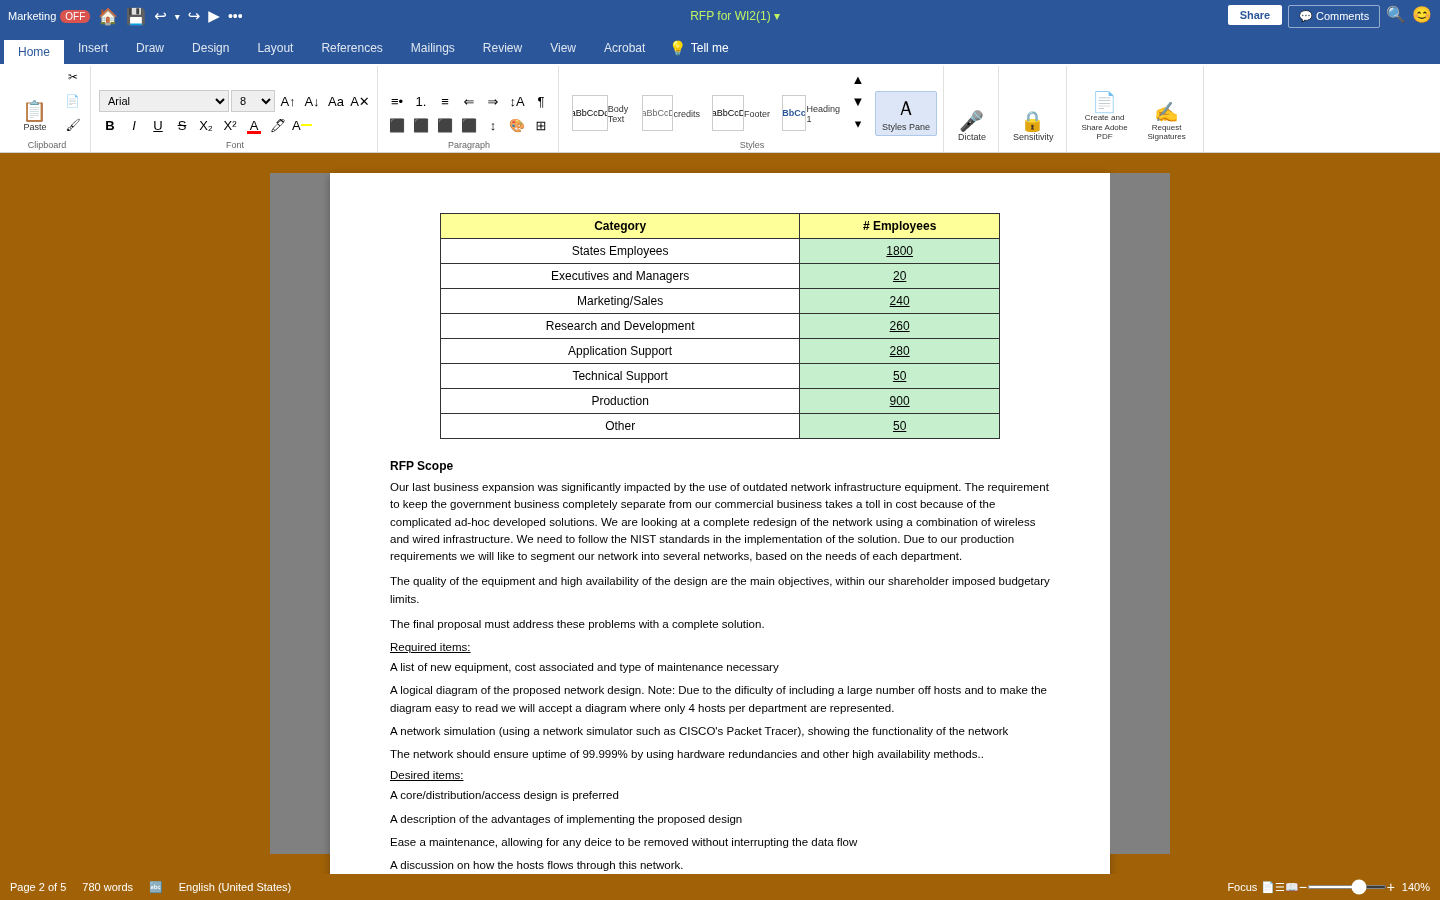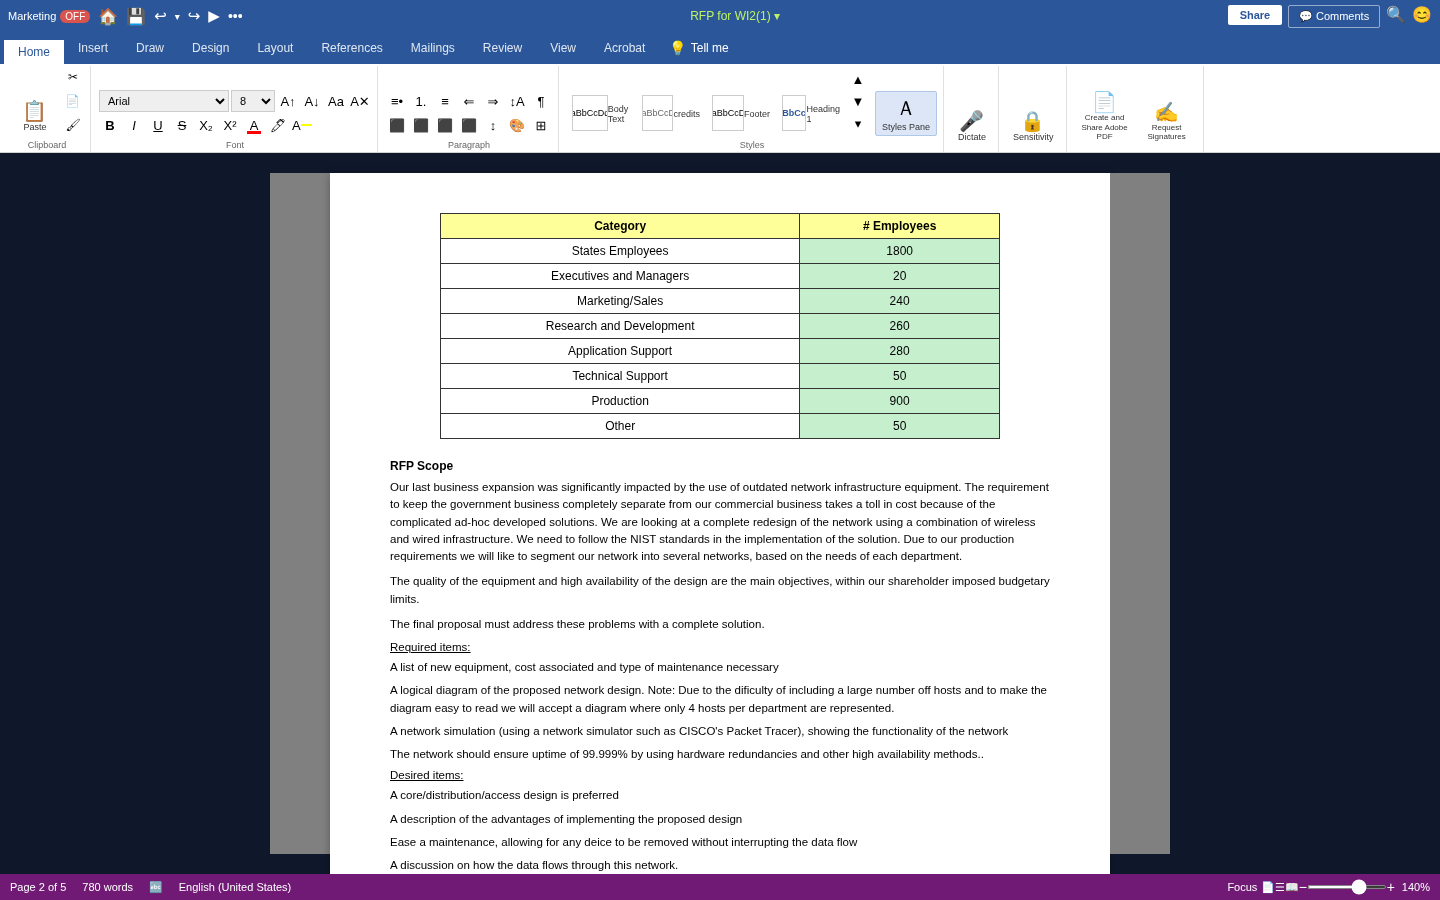--- a/index.html
+++ b/index.html
@@ -41,38 +41,38 @@
     .styles-area { display: flex; align-items: flex-end; gap: 2px; }
     .style-item { display: flex; flex-direction: row; align-items: center; padding: 2px 4px; cursor: pointer; border: 1px solid transparent; border-radius: 2px; width: 68px; }
     .style-preview { width: 62px; height: 36px; border: 1px solid #ccc; display: flex; align-items: center; justify-content: center; font-size: 10px; background: white; margin-bottom: 2px; overflow: hidden; }
     .style-label { font-size: 9px; color: #333; }
 
     .styles-pane-btn { display: flex; flex-direction: column; align-items: center; padding: 3px 6px; cursor: pointer; border: 1px solid transparent; border-radius: 2px; background: #dce6f7; border-color: #b0c8e8; }
     .styles-pane-btn .icon { font-size: 20px; }
     .styles-pane-btn .label { font-size: 9px; color: #333; text-align: center; }
 
     
-    #doc-area { flex: 1; overflow-y: auto; background: #0f172a; display: flex; justify-content: center; padding: 20px 0; }
+    #doc-area { flex: 1; overflow-y: auto; background: #a16207; display: flex; justify-content: center; padding: 20px 0; }
     #page { background: white; width: 780px; min-height: 820px; padding: 40px 60px; box-shadow: 0 2px 8px rgba(0,0,0,0.3); }
 
     
     .doc-table { border-collapse: collapse; width: 560px; margin: 0 auto 20px; }
     .doc-table th, .doc-table td { border: 1px solid #333; padding: 5px 10px; text-align: center; font-size: 12px; }
     .doc-table thead th { background: #ffff99; font-weight: bold; }
-    .doc-table tbody td:last-child { background: #c6efce; }
+    .doc-table tbody td:last-child { background: #c6efce; text-decoration: underline; }
     .doc-table tbody td:first-child { text-align: center; }
 
     
     .section-heading { font-weight: bold; font-size: 12px; margin-bottom: 6px; margin-top: 16px; }
     .doc-para { font-size: 11.5px; line-height: 1.5; margin-bottom: 8px; color: #000; }
     .doc-para-underline { font-size: 11.5px; text-decoration: underline; margin-bottom: 6px; font-weight: normal; }
     .doc-list-item { font-size: 11.5px; line-height: 1.5; margin-bottom: 6px; color: #000; }
 
     
-    #status-bar { height: 24px; background: #701a75; display: flex; align-items: center; padding: 13px 10px; gap: 16px; color: white; font-size: 11px; }
+    #status-bar { height: 24px; background: #a16207; display: flex; align-items: center; padding: 13px 10px; gap: 16px; color: white; font-size: 11px; }
     #status-bar .left { display: flex; gap: 16px; align-items: center; }
     #status-bar .right { margin-left: auto; display: flex; gap: 0; align-items: center; }
     .status-btn { background: none; border: none; color: white; cursor: pointer; font-size: 11px; padding: 0 4px; }
     .zoom-slider { width: 80px; height: 4px; accent-color: white; }
 
     
     #doc-area::-webkit-scrollbar { width: 14px; }
     #doc-area::-webkit-scrollbar-track { background: #c0c0c0; }
     #doc-area::-webkit-scrollbar-thumb { background: #888; border: 2px solid #c0c0c0; }
 
@@ -338,21 +338,21 @@
     <p class="doc-para-underline">Required items:</p>
     <p class="doc-list-item">A list of new equipment, cost associated and type of maintenance necessary</p>
     <p class="doc-list-item">A logical diagram of the proposed network design. Note: Due to the dificulty of including a  large number off hosts and to make the diagram easy to read we will accept a diagram where only 4 hosts per department are represented.</p>
     <p class="doc-list-item">A network simulation (using a network simulator such as CISCO's Packet Tracer), showing the functionality of the network</p>
     <p class="doc-list-item">The network should ensure uptime of 99.999% by using hardware redundancies and other high availability methods..</p>
 
     <p class="doc-para-underline">Desired items:</p>
     <p class="doc-list-item">A core/distribution/access design is preferred</p>
     <p class="doc-list-item">A description of the advantages of implementing the proposed design</p>
     <p class="doc-list-item">Ease a maintenance, allowing for any deice to be removed without interrupting the data flow</p>
-    <p class="doc-list-item">A discussion on how the data flows through this network.</p>
+    <p class="doc-list-item">A discussion on how the hosts flows through this network.</p>
     <p class="doc-list-item">Provisionimg for future growth</p>
 
   </div>
 
   <div style="width:60px;min-height:100%;background:#808080;"></div>
 </div>
 
 <div id="status-bar">
   <div class="left">
     <span>Page 2 of 5</span>

